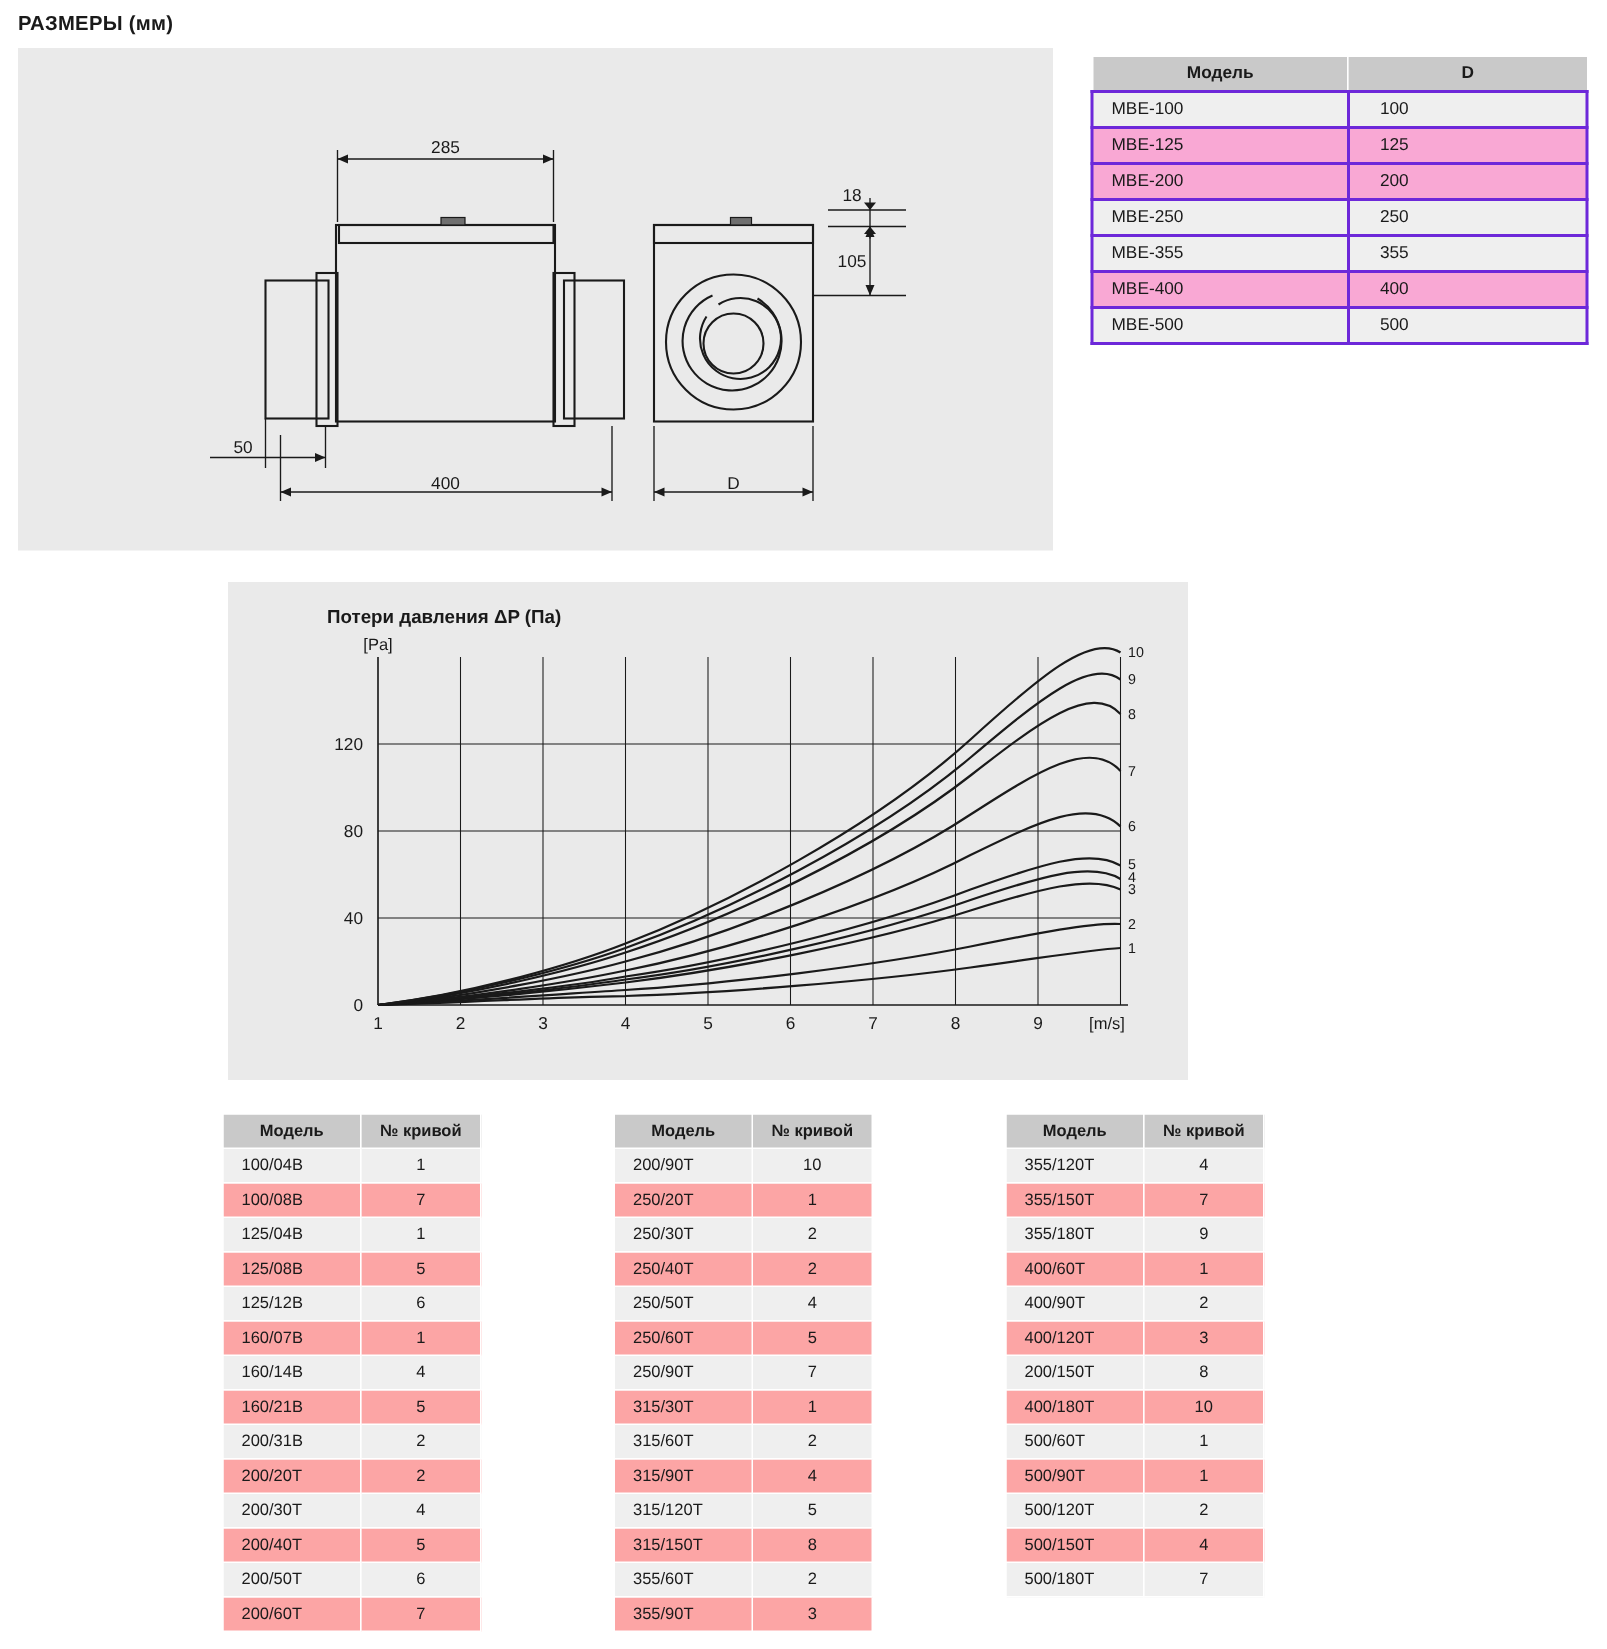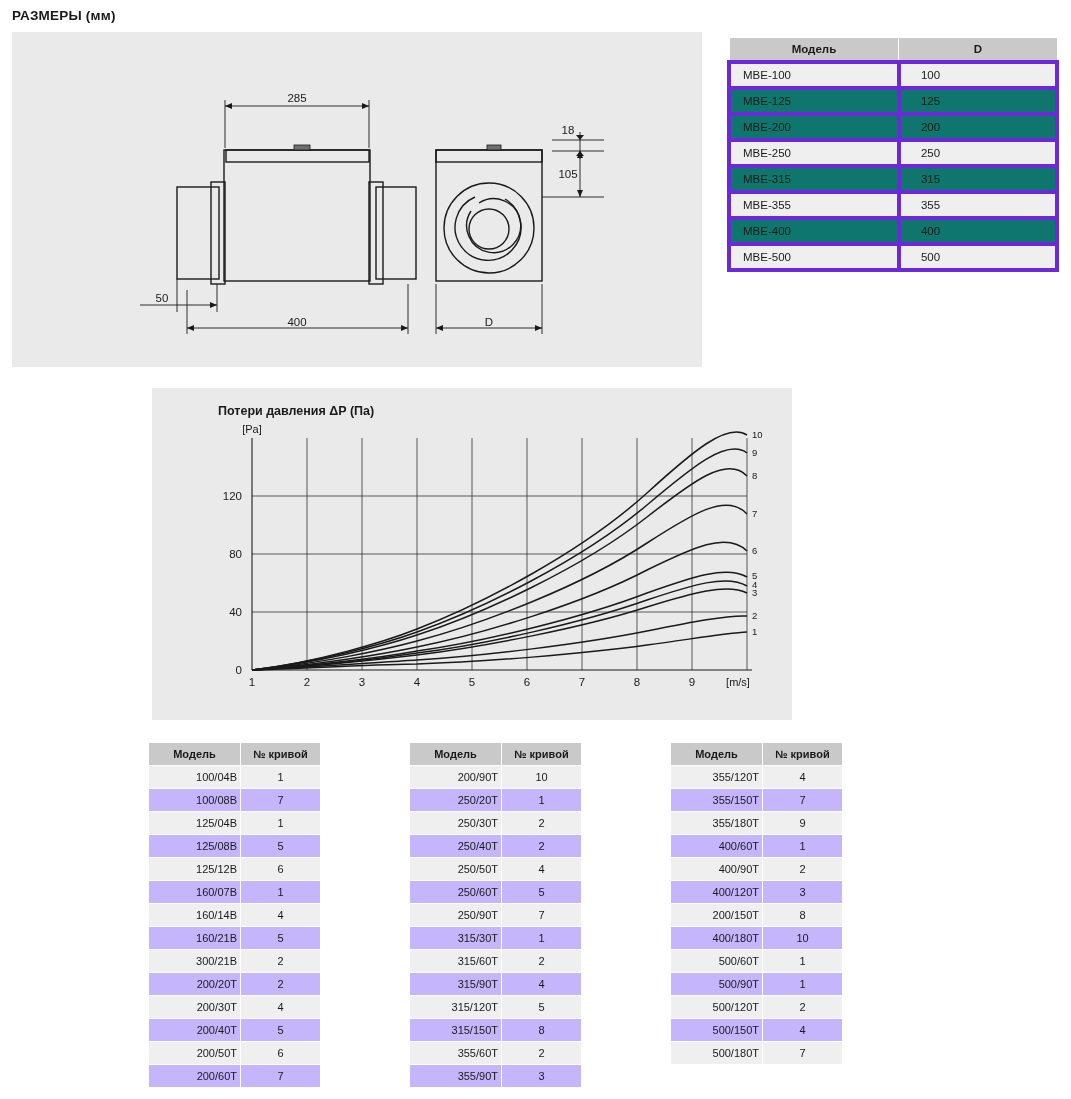--- a/index.html
+++ b/index.html
@@ -43,27 +43,27 @@
   .model-d-table th {
     background: #c9c9c9;
     font-weight: bold;
     font-size: 11.5px;
     padding: 5px 4px;
     border: 1px solid #ffffff;
     color: #1a1a1a;
   }
   .model-d-table td {
     padding: 5px 20px;
-    border: 4px solid #6d28d9;
+    border: 2px solid #6d28d9;
     color: #1a1a1a;
   }
   .model-d-table td.c-model { text-align: left; padding-left: 12px; }
   .model-d-table td.c-d { text-align: left; }
   .model-d-table tr.odd td { background: #efefef; }
-  .model-d-table tr.even td { background: #0f766e; }
+  .model-d-table tr.even td { background: #f9a8d4; }
   .model-d-table col.col-model { width: 172px; }
   .model-d-table col.col-d { width: 160px; }
 
   
   .chart-panel {
     position: absolute;
     left: 152px; top: 388px;
     width: 640px; height: 332px;
     background: #eaeaea;
     text-align: center;
@@ -89,24 +89,24 @@
     font-size: 11px;
     padding: 5px 3px;
     border: 1px solid #ffffff;
     color: #1a1a1a;
   }
   .curve-table td {
     padding: 5px 3px;
     border: 1px solid #ffffff;
     color: #1a1a1a;
   }
-  .curve-table td.c-model { text-align: right; padding-left: 12px; }
+  .curve-table td.c-model { text-align: left; padding-left: 12px; }
   .curve-table td.c-curve { text-align: center; }
   .curve-table tr.odd td { background: #efefef; }
-  .curve-table tr.even td { background: #c4b5fd; }
+  .curve-table tr.even td { background: #fca5a5; }
   .curve-table col.col-m { width: 92px; }
   .curve-table col.col-c { width: 80px; }
 
   #tbl-1 { left: 148px; top: 742px; }
   #tbl-2 { left: 409px; top: 742px; }
   #tbl-3 { left: 670px; top: 742px; }
 
   text { font-family: "Liberation Sans", sans-serif; }
 </style>
 </head>
@@ -222,24 +222,20 @@
           <td class="c-d">125</td>
         </tr>
       <tr class="even">
           <td class="c-model">MBE-200</td>
           <td class="c-d">200</td>
         </tr>
       <tr class="odd">
           <td class="c-model">MBE-250</td>
           <td class="c-d">250</td>
         </tr>
-      <tr class="even">
-          <td class="c-model">MBE-315</td>
-          <td class="c-d">315</td>
-        </tr>
       <tr class="odd">
           <td class="c-model">MBE-355</td>
           <td class="c-d">355</td>
         </tr>
       <tr class="even">
           <td class="c-model">MBE-400</td>
           <td class="c-d">400</td>
         </tr>
       <tr class="odd">
           <td class="c-model">MBE-500</td>
@@ -369,21 +365,21 @@
         </tr>
       <tr class="odd">
           <td class="c-model">160/14B</td>
           <td class="c-curve">4</td>
         </tr>
       <tr class="even">
           <td class="c-model">160/21B</td>
           <td class="c-curve">5</td>
         </tr>
       <tr class="odd">
-          <td class="c-model">300/21B</td>
+          <td class="c-model">200/31B</td>
           <td class="c-curve">2</td>
         </tr>
       <tr class="even">
           <td class="c-model">200/20T</td>
           <td class="c-curve">2</td>
         </tr>
       <tr class="odd">
           <td class="c-model">200/30T</td>
           <td class="c-curve">4</td>
         </tr>

